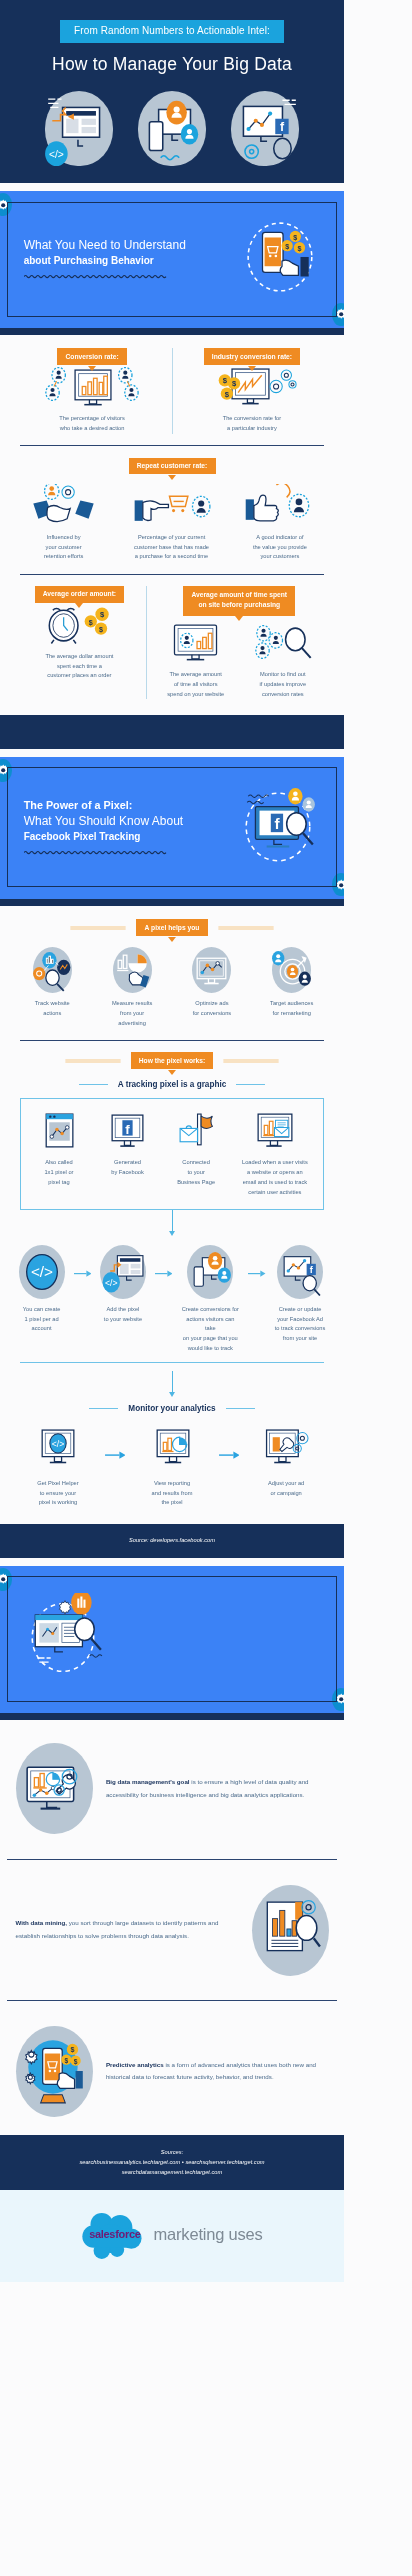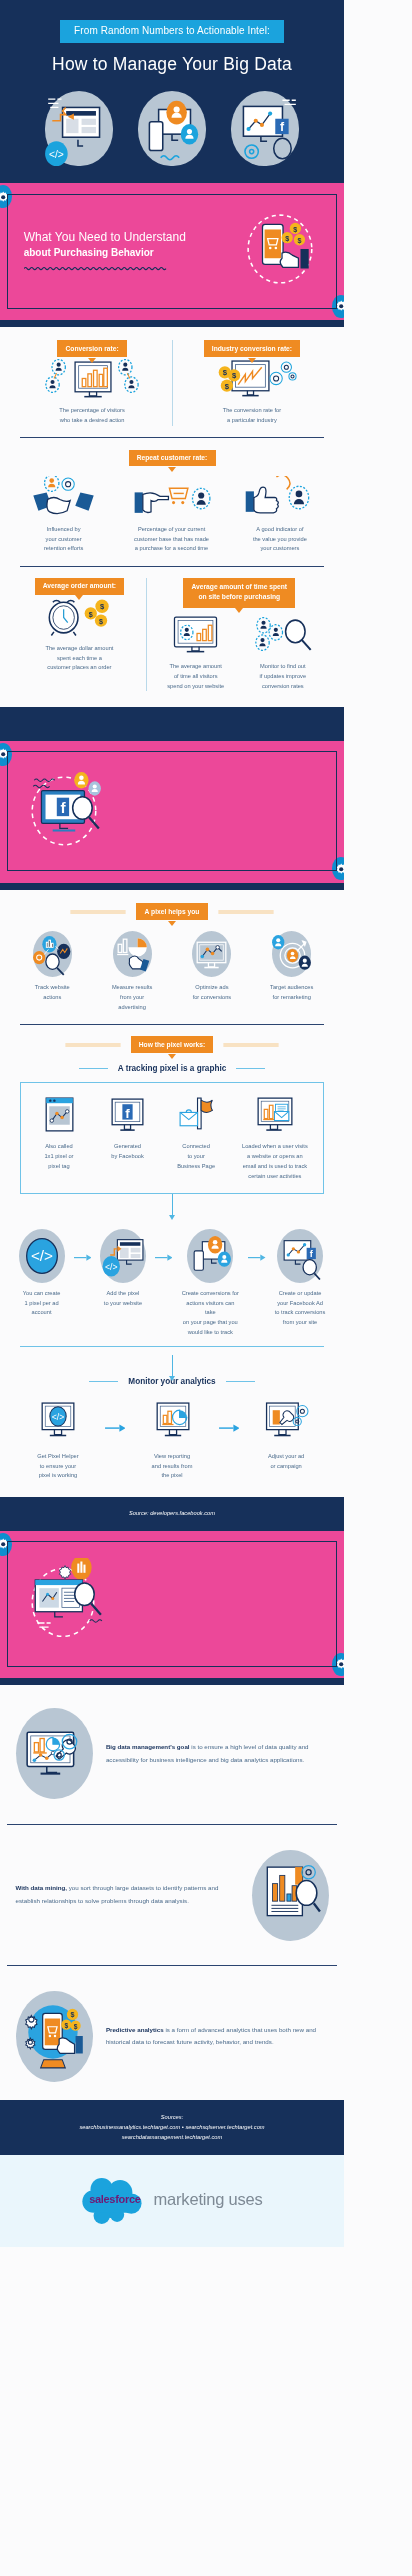--- a/index.html
+++ b/index.html
@@ -41,23 +41,24 @@
   }
   .hero-blob {
     width: 68px; height: 75px;
     border-radius: 50% 50% 48% 48%;
     background: #b8c6d3;
     position: relative;
   }
 
   
   .banner {
-    background: #ec4899;
+    background: #3b82f6;
     padding: 10.3px 0 11.3px;
     position: relative;
+    margin-top: 8px;
   }
   .banner-inner {
     margin: 0 7.2px;
     border: 1px solid #16305a;
     padding: 16.5px 15.5px 17.5px;
     position: relative;
     min-height: 101px;
     display: flex;
     align-items: center;
   }
@@ -550,20 +551,30 @@
           <circle cx="12" cy="12" r="4" fill="#16305a"></circle>
         </svg>
     </div>
     <div class="gear-badge br">
       <svg width="12.4" height="12.4" viewBox="0 0 24 24">
           <path d="M12 1l2 3 3-1 1 3 3 2-2 3 2 3-3 2-1 3-3-1-2 3-2-3-3 1-1-3-3-2 2-3-2-3 3-2 1-3 3 1z" fill="#fff"></path>
           <circle cx="12" cy="12" r="4" fill="#16305a"></circle>
         </svg>
     </div>
     <div class="banner-inner">
+      <div style="flex:1">
+        <h2>
+          <span style="font-weight:600;font-size:10.8px">The Power of a Pixel:</span><br>
+          <span>What You Should Know About</span>
+          <span class="bold">Facebook Pixel Tracking</span>
+        </h2>
+        <svg class="squiggle" viewBox="0 0 278 10">
+          <path d="M0 5 q3-4 6 0 t6 0 t6 0 t6 0 t6 0 t6 0 t6 0 t6 0 t6 0 t6 0 t6 0 t6 0 t6 0 t6 0 t6 0 t6 0 t6 0 t6 0 t6 0 t6 0 t6 0 t6 0 t6 0 t6 0 t6 0 t6 0 t6 0 t6 0 t6 0 t6 0 t6 0 t6 0 t6 0 t6 0 t6 0 t6 0 t6 0 t6 0 t6 0 t6 0 t6 0 t6 0 t6 0 t6 0 t6 0 t6 0" stroke="#16305a" stroke-width="2" fill="none"></path>
+        </svg>
+      </div>
       <div>
         <svg width="82" height="82" viewBox="0 0 160 160">
           <ellipse cx="78" cy="82" rx="62" ry="66" fill="none" stroke="#fff" stroke-width="3" stroke-dasharray="9 8"></ellipse>
           <rect x="34" y="42" width="84" height="64" rx="3" fill="#2a7fc0" stroke="#16305a" stroke-width="2.5"></rect>
           <rect x="42" y="50" width="68" height="48" fill="#fff"></rect>
           <rect x="64" y="56" width="24" height="36" fill="#2a6ab5"></rect>
           <text x="76" y="86" font-size="30" fill="#fff" text-anchor="middle" font-weight="bold" font-family="Liberation Sans, sans-serif">f</text>
           <path d="M70 106 v10 h16" stroke="#16305a" stroke-width="2.5" fill="none"></path>
           <rect x="56" y="118" width="44" height="4" fill="#2a7fc0"></rect>
           <ellipse cx="114" cy="76" rx="19" ry="22" fill="#fff" stroke="#16305a" stroke-width="3"></ellipse>
@@ -862,21 +873,21 @@
         <div class="caption" style="white-space:pre-line">Create or update
 your Facebook Ad
 to track conversions
 from your site</div>
       </div>
     </div>
 
     <div class="hr-thin"></div>
     <div class="arrow-down"></div>
 
-    <div class="rule-label" style="margin-top:1px">
+    <div class="rule-label" style="margin-top:12px">
       <div class="rule-line-blue"></div>
       <div class="mid-heading">Monitor your analytics</div>
       <div class="rule-line-blue"></div>
     </div>
 
     <div class="flow-row" style="margin-top:13.4px">
       <div class="col" style="flex:1">
         <div class="icon-slot" style="height:46px">
           <svg width="47" height="45" viewBox="0 0 92 88">
             <rect x="16" y="4" width="62" height="52" fill="#fff" stroke="#16305a" stroke-width="2.5"></rect>

